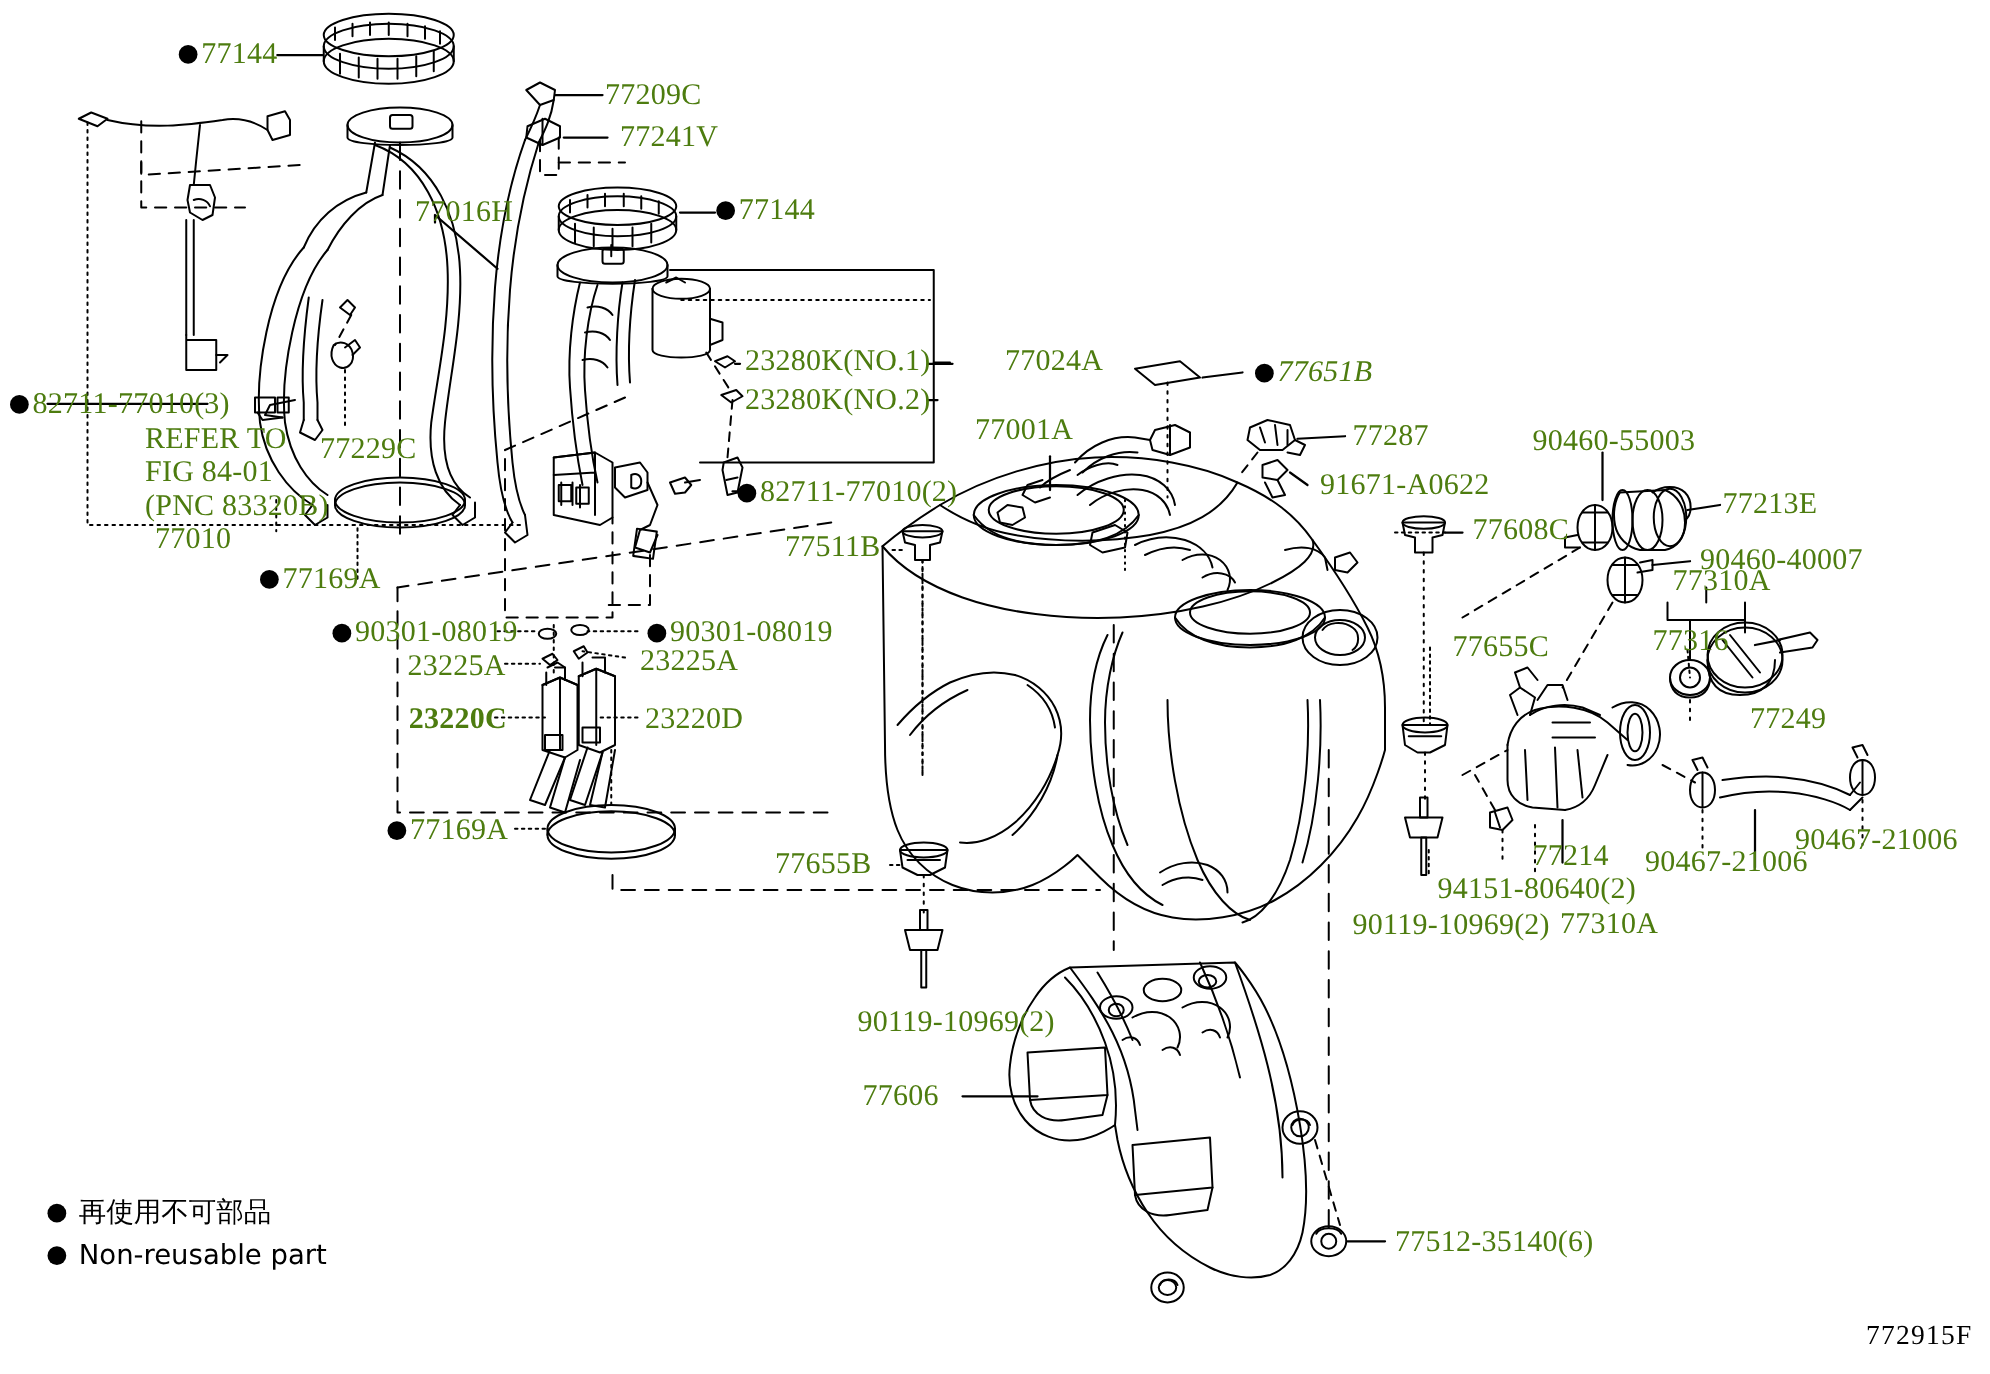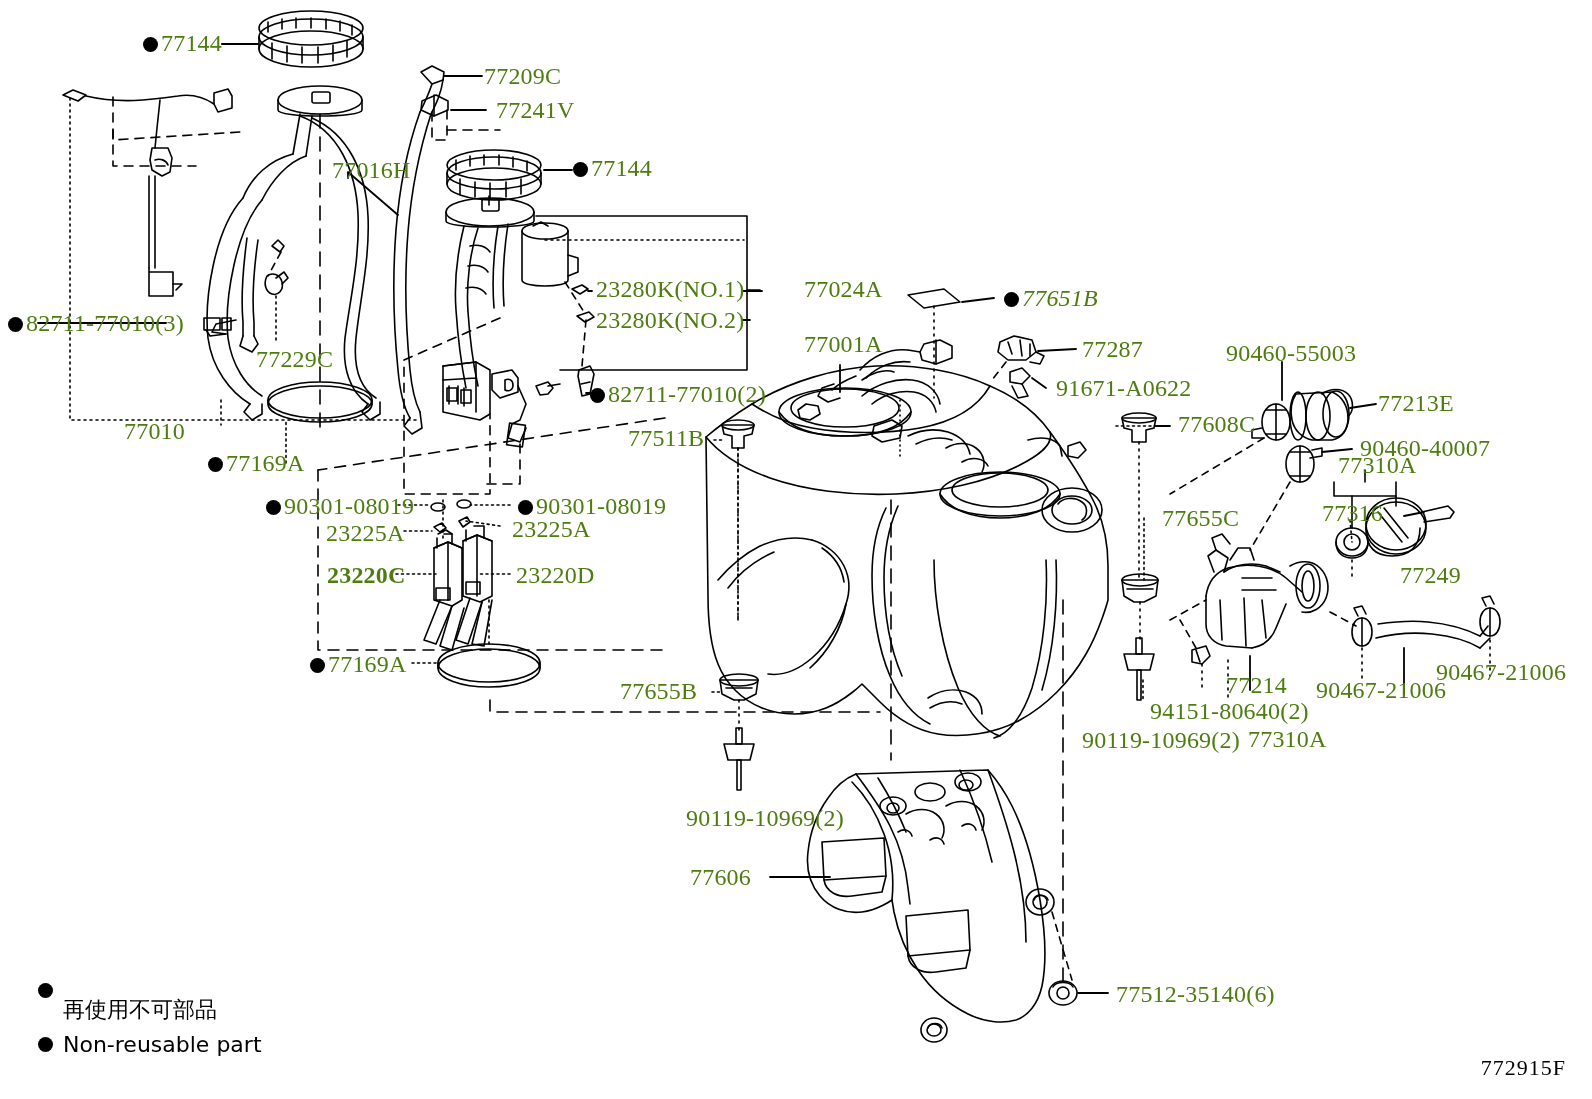--- a/index.html
+++ b/index.html
@@ -22,23 +22,23 @@
     font-weight:400;
   }
   .dot{
     display:inline-block;
     width:15px;height:15px;border-radius:50%;
     background:#000;vertical-align:-1px;margin-right:3px;
   }
   .legend{position:absolute;left:38px;top:955px;}
   .legend .row{display:flex;align-items:center;margin-bottom:7px;}
   .legend .row .dot{margin-right:10px;}
-  .legend .jp{font-family:"DejaVu Sans", sans-serif;font-size:22px;margin-top:40px;}
+  .legend .jp{font-family:"DejaVu Sans", sans-serif;font-size:22px;}
   .legend .en{font-family:"DejaVu Sans", sans-serif;font-size:22px;}
-  .figid{position:absolute;right:26px;bottom:18px;font-size:22px;font-family:"Liberation Serif",serif;letter-spacing:1px;}
+  .figid{position:absolute;right:14px;bottom:18px;font-size:22px;font-family:"Liberation Serif",serif;letter-spacing:1px;}
   .multi{line-height:27px;}
 </style>
 </head>
 <body>
 
 <div id="stage">
 
   <svg class="art" viewBox="0 0 1592 1099">
     <g fill="none" stroke="#000" stroke-width="1.6" stroke-linejoin="round" stroke-linecap="round">
 
@@ -562,39 +562,44 @@
   <div class="lbl" style="left:573px;top:155px;"><span class="dot"></span><span>77144</span></div>
 
   <div class="lbl" style="left:596px;top:276px;"><span>23280K(NO.1)</span></div>
   <div class="lbl" style="left:596px;top:307px;"><span>23280K(NO.2)</span></div>
   <div class="lbl" style="left:758px;top:276px;margin-left:46px;"><span>77024A</span></div>
 
   <div class="lbl" style="left:8px;top:310px;"><span class="dot"></span><span>82711-77010(3)</span></div>
 
   <div class="lbl" style="left:590px;top:381px;"><span class="dot"></span><span>82711-77010(2)</span></div>
 
+  <div class="lbl multi" style="left:116px;top:338px;">
+    <div>REFER TO</div>
+    <div>FIG 84-01</div>
+    <div>(PNC 83320B)</div>
+  </div>
 
   <div class="lbl" style="left:124px;top:418px;"><span>77010</span></div>
 
   <div class="lbl" style="left:256px;top:346px;"><span>77229C</span></div>
 
   <div class="lbl" style="left:208px;top:450px;"><span class="dot"></span><span>77169A</span></div>
 
   <div class="lbl" style="left:266px;top:493px;"><span class="dot"></span><span>90301-08019</span></div>
   <div class="lbl" style="left:518px;top:493px;"><span class="dot"></span><span>90301-08019</span></div>
 
   <div class="lbl" style="left:326px;top:520px;"><span>23225A</span></div>
   <div class="lbl" style="left:512px;top:516px;"><span>23225A</span></div>
 
   <div class="lbl" style="left:327px;top:562px;font-weight:bold;"><span>23220C</span></div>
   <div class="lbl" style="left:516px;top:562px;"><span>23220D</span></div>
 
   <div class="lbl" style="left:310px;top:651px;"><span class="dot"></span><span>77169A</span></div>
 
-  <div class="lbl" style="left:780px;top:331px;margin-left:24px;"><span>77001A</span></div>
+  <div class="lbl" style="left:780px;top:331px;"><span>77001A</span></div>
 
   <div class="lbl" style="left:1004px;top:285px;font-style:italic;"><span class="dot"></span><span>77651B</span></div>
 
   <div class="lbl" style="left:1082px;top:336px;"><span>77287</span></div>
   <div class="lbl" style="left:1056px;top:375px;"><span>91671-A0622</span></div>
 
   <div class="lbl" style="left:628px;top:425px;"><span>77511B</span></div>
 
   <div class="lbl" style="left:1178px;top:411px;"><span>77608C</span></div>
 

